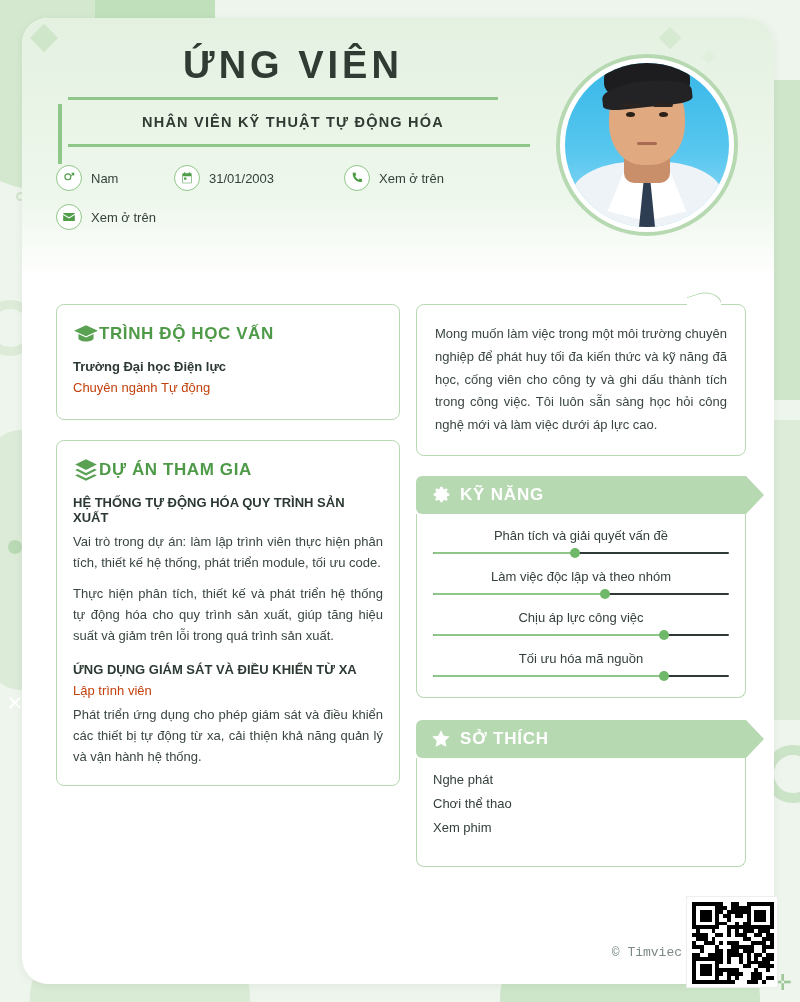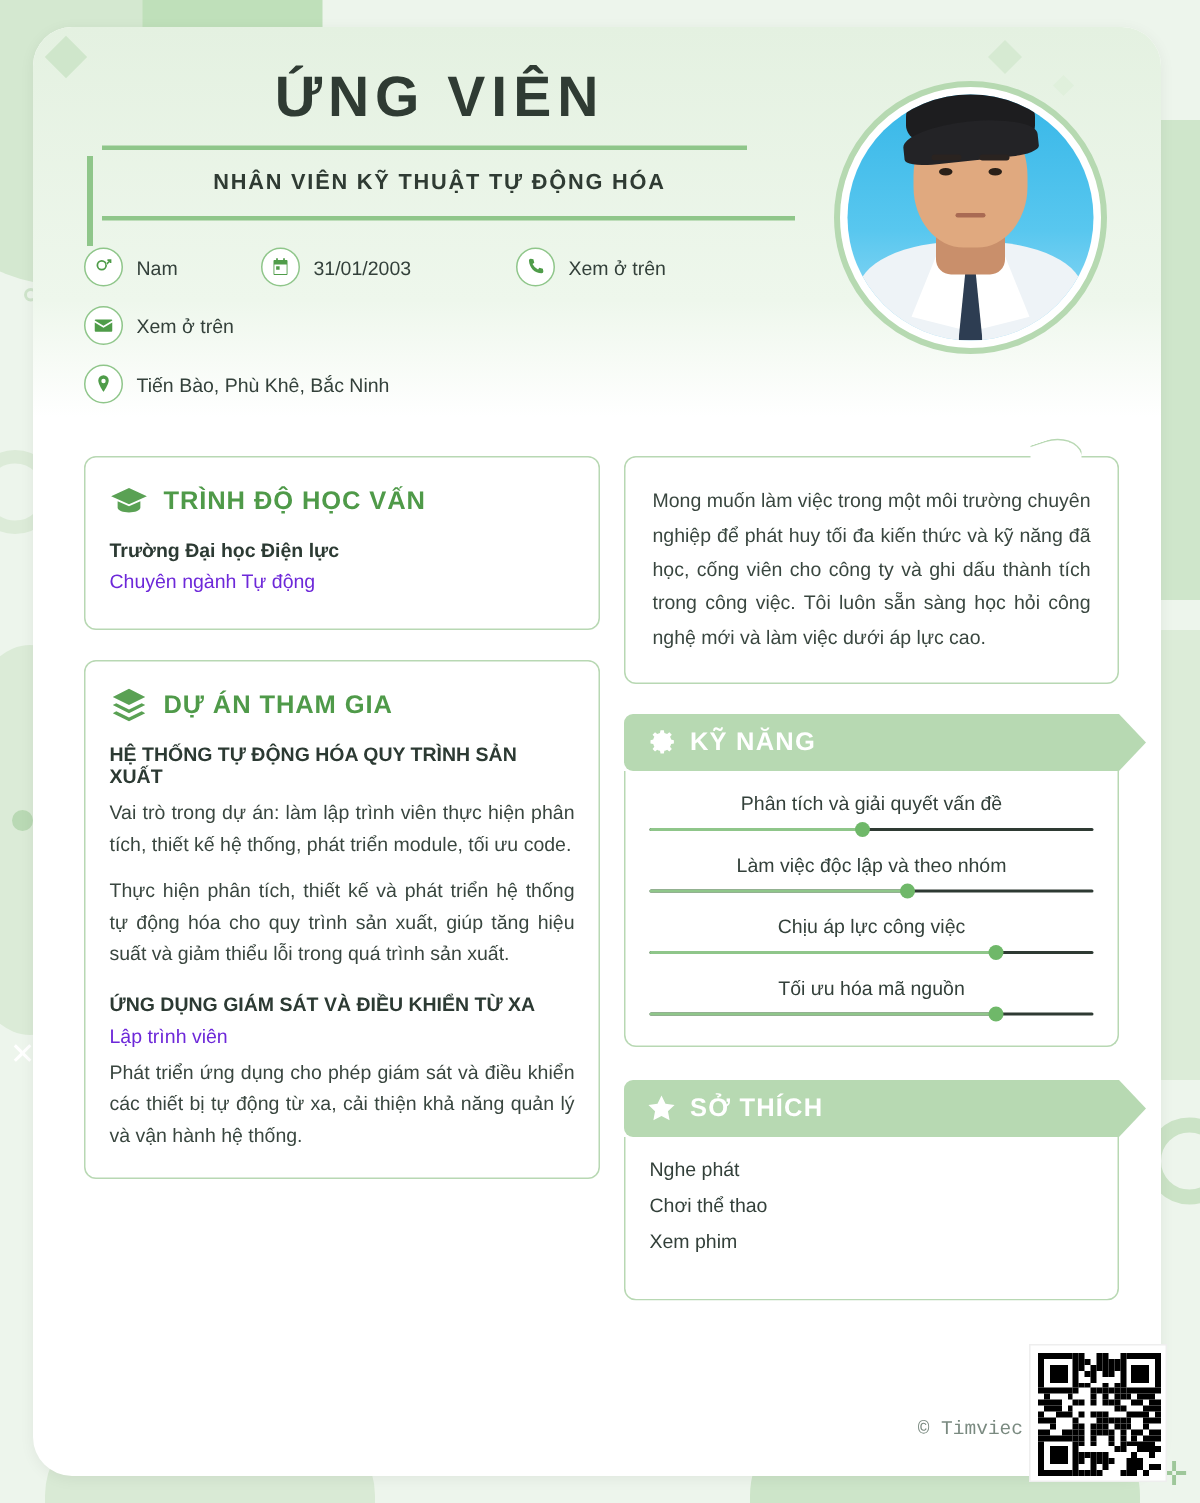--- a/index.html
+++ b/index.html
@@ -170,28 +170,28 @@
     display: flex; gap: 16px; padding: 26px 34px 0 34px;
   }
   .col-left { width: 344px; flex: 0 0 344px; }
   .col-right { width: 330px; flex: 0 0 330px; }
 
   .card {
     border: 1.5px solid #b8d8b3; border-radius: 8px; padding: 16px 16px 18px 16px;
     margin-bottom: 20px; background: #fff;
   }
 
-  .sec-head { display: flex; align-items: center; gap: 10px; margin-bottom: 12px; }
+  .sec-head { display: flex; align-items: center; margin-bottom: 12px; }
   .sec-icon svg { width: 26px; height: 26px; fill: #5aa154; display: block; }
   .sec-title {
     font-size: 17px; font-weight: 700; color: #4f9a49; letter-spacing: .6px;
   }
 
   .lbl-bold { font-size: 13px; font-weight: 700; color: #2c3a33; margin-bottom: 6px; }
-  .lbl { font-size: 13px; color: #6d28d9; margin-bottom: 6px; }
+  .lbl { font-size: 13px; color: #c2410c; margin-bottom: 6px; }
   .para { font-size: 13px; color: #39463f; line-height: 1.62; text-align: justify; }
   .gap { height: 10px; }
 
   
   .bubble {
     position: relative; border: 1.5px solid #b8d8b3; border-radius: 8px;
     padding: 18px 18px; background: #fff; margin-bottom: 20px;
   }
   .bubble .tail {
     position: absolute; right: 24px; top: -19px; width: 34px; height: 20px;
@@ -311,30 +311,20 @@
         </div>
       </div>
       <div class="crow">
         <div class="citem">
           <span class="cicon">
             <svg viewBox="0 0 24 24">
                 <path d="M3 5h18a1 1 0 0 1 1 1v.3l-10 6-10-6V6a1 1 0 0 1 1-1zm-1 3.6V18a1 1 0 0 0 1 1h18a1 1 0 0 0 1-1V8.6l-10 6-10-6z"></path>
               </svg>
           </span>
           <span class="ctext">Xem ở trên</span>
-        </div>
-      </div>
-      <div class="crow">
-        <div class="citem">
-          <span class="cicon">
-            <svg viewBox="0 0 24 24">
-                <path d="M12 2a6 6 0 0 1 6 6c0 4.5-6 13-6 13S6 12.5 6 8a6 6 0 0 1 6-6zm0 4a2.5 2.5 0 1 0 0 5 2.5 2.5 0 0 0 0-5z"></path>
-              </svg>
-          </span>
-          <span class="ctext">Tiến Bào, Phù Khê, Bắc Ninh</span>
         </div>
       </div>
     </div>
 
     <div class="photo-wrap">
       <div class="photo-inner">
         <div class="ph-shirt"></div>
         <div class="ph-collarL"></div>
         <div class="ph-collarR"></div>
         <div class="ph-tie"></div>
@@ -375,21 +365,21 @@
                 <path d="M12 2L2 7l10 5 10-5-10-5zM2 12l10 5 10-5-2.2-1.1L12 14.7 4.2 10.9 2 12zm0 5l10 5 10-5-2.2-1.1L12 19.7 4.2 15.9 2 17z"></path>
               </svg>
           </span>
           <span class="sec-title">DỰ ÁN THAM GIA</span>
         </div>
 
         <div>
           <div class="lbl-bold">HỆ THỐNG TỰ ĐỘNG HÓA QUY TRÌNH SẢN XUẤT</div>
           <div class="para">Vai trò trong dự án: làm lập trình viên thực hiện phân tích, thiết kế hệ thống, phát triển module, tối ưu code.</div>
           <div class="gap"></div>
-          <div class="para">Thực hiện phân tích, thiết kế và phát triển hệ thống tự động hóa cho quy trình sản xuất, giúp tăng hiệu suất và giảm thiểu lỗi trong quá trình sản xuất.</div>
+          <div class="para">Thực hiện phân tích, thiết kế và phát triển hệ thống tự động hóa cho quy trình sản xuất, giúp tăng hiệu suất và giảm trên lỗi trong quá trình sản xuất.</div>
         </div>
 
         <div class="gap" style="height:16px"></div>
 
         <div>
           <div class="lbl-bold">ỨNG DỤNG GIÁM SÁT VÀ ĐIỀU KHIỂN TỪ XA</div>
           <div class="lbl">Lập trình viên</div>
           <div class="para">Phát triển ứng dụng cho phép giám sát và điều khiển các thiết bị tự động từ xa, cải thiện khả năng quản lý và vận hành hệ thống.</div>
         </div>
       </div>

